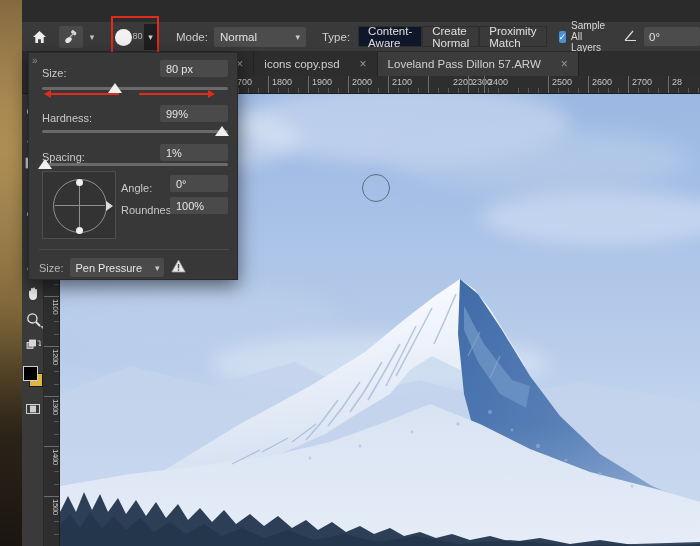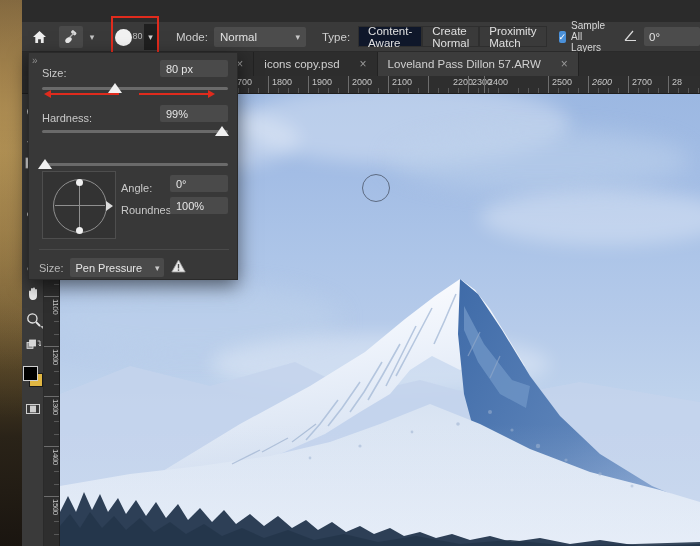--- a/index.html
+++ b/index.html
@@ -414,21 +414,21 @@
       <div class="rh-minor" style="left: 466px;"></div>
       <div class="rh-minor" style="left: 476px;"></div>
       <div class="rh-tick" style="left: 462px;">2400</div>
       <div class="rh-minor" style="left: 496px;"></div>
       <div class="rh-minor" style="left: 506px;"></div>
       <div class="rh-minor" style="left: 516px;"></div>
       <div class="rh-tick" style="left: 526px;">2500</div>
       <div class="rh-minor" style="left: 536px;"></div>
       <div class="rh-minor" style="left: 546px;"></div>
       <div class="rh-minor" style="left: 556px;"></div>
-      <div class="rh-tick" style="left: 566px; font-style: italic;">2600</div>
+      <div class="rh-tick" style="left: 566px;">2600</div>
       <div class="rh-minor" style="left: 576px;"></div>
       <div class="rh-minor" style="left: 586px;"></div>
       <div class="rh-minor" style="left: 596px;"></div>
       <div class="rh-tick" style="left: 606px;">2700</div>
       <div class="rh-minor" style="left: 616px;"></div>
       <div class="rh-minor" style="left: 626px;"></div>
       <div class="rh-minor" style="left: 636px;"></div>
       <div class="rh-tick" style="left: 646px;">28</div>
       <div class="rh-minor" style="left: 656px;"></div>
       <div class="rh-minor" style="left: 666px;"></div>
@@ -664,20 +664,24 @@
     <div class="arrow-line" style="left:110px; top:40px; width:70px;"></div>
     <div class="arrow-head ah-right" style="left:179px; top:37px;"></div>
 
     <div class="bp-row" style="top:55px;">
       <span class="bp-label">Hardness:</span>
       <div class="bp-field">99%</div>
     </div>
     <div class="slider-track" style="top:77px;"></div>
     <div class="slider-thumb" style="left:186px; top:73px;"></div>
 
+    <div class="bp-row" style="top:94px;">
+      <span class="bp-label">Spacing:</span>
+      <div class="bp-field">1%</div>
+    </div>
     <div class="slider-track" style="top:110px;"></div>
     <div class="slider-thumb" style="left:9px; top:106px;"></div>
 
     <div class="angle-pad">
       <div class="angle-circle"></div>
       <div class="ac-vline"></div>
       <div class="ac-hline"></div>
       <div class="ac-dot" style="left:33px; top:7px;"></div>
       <div class="ac-dot" style="left:33px; top:55px;"></div>
       <div class="ac-arrow"></div>

